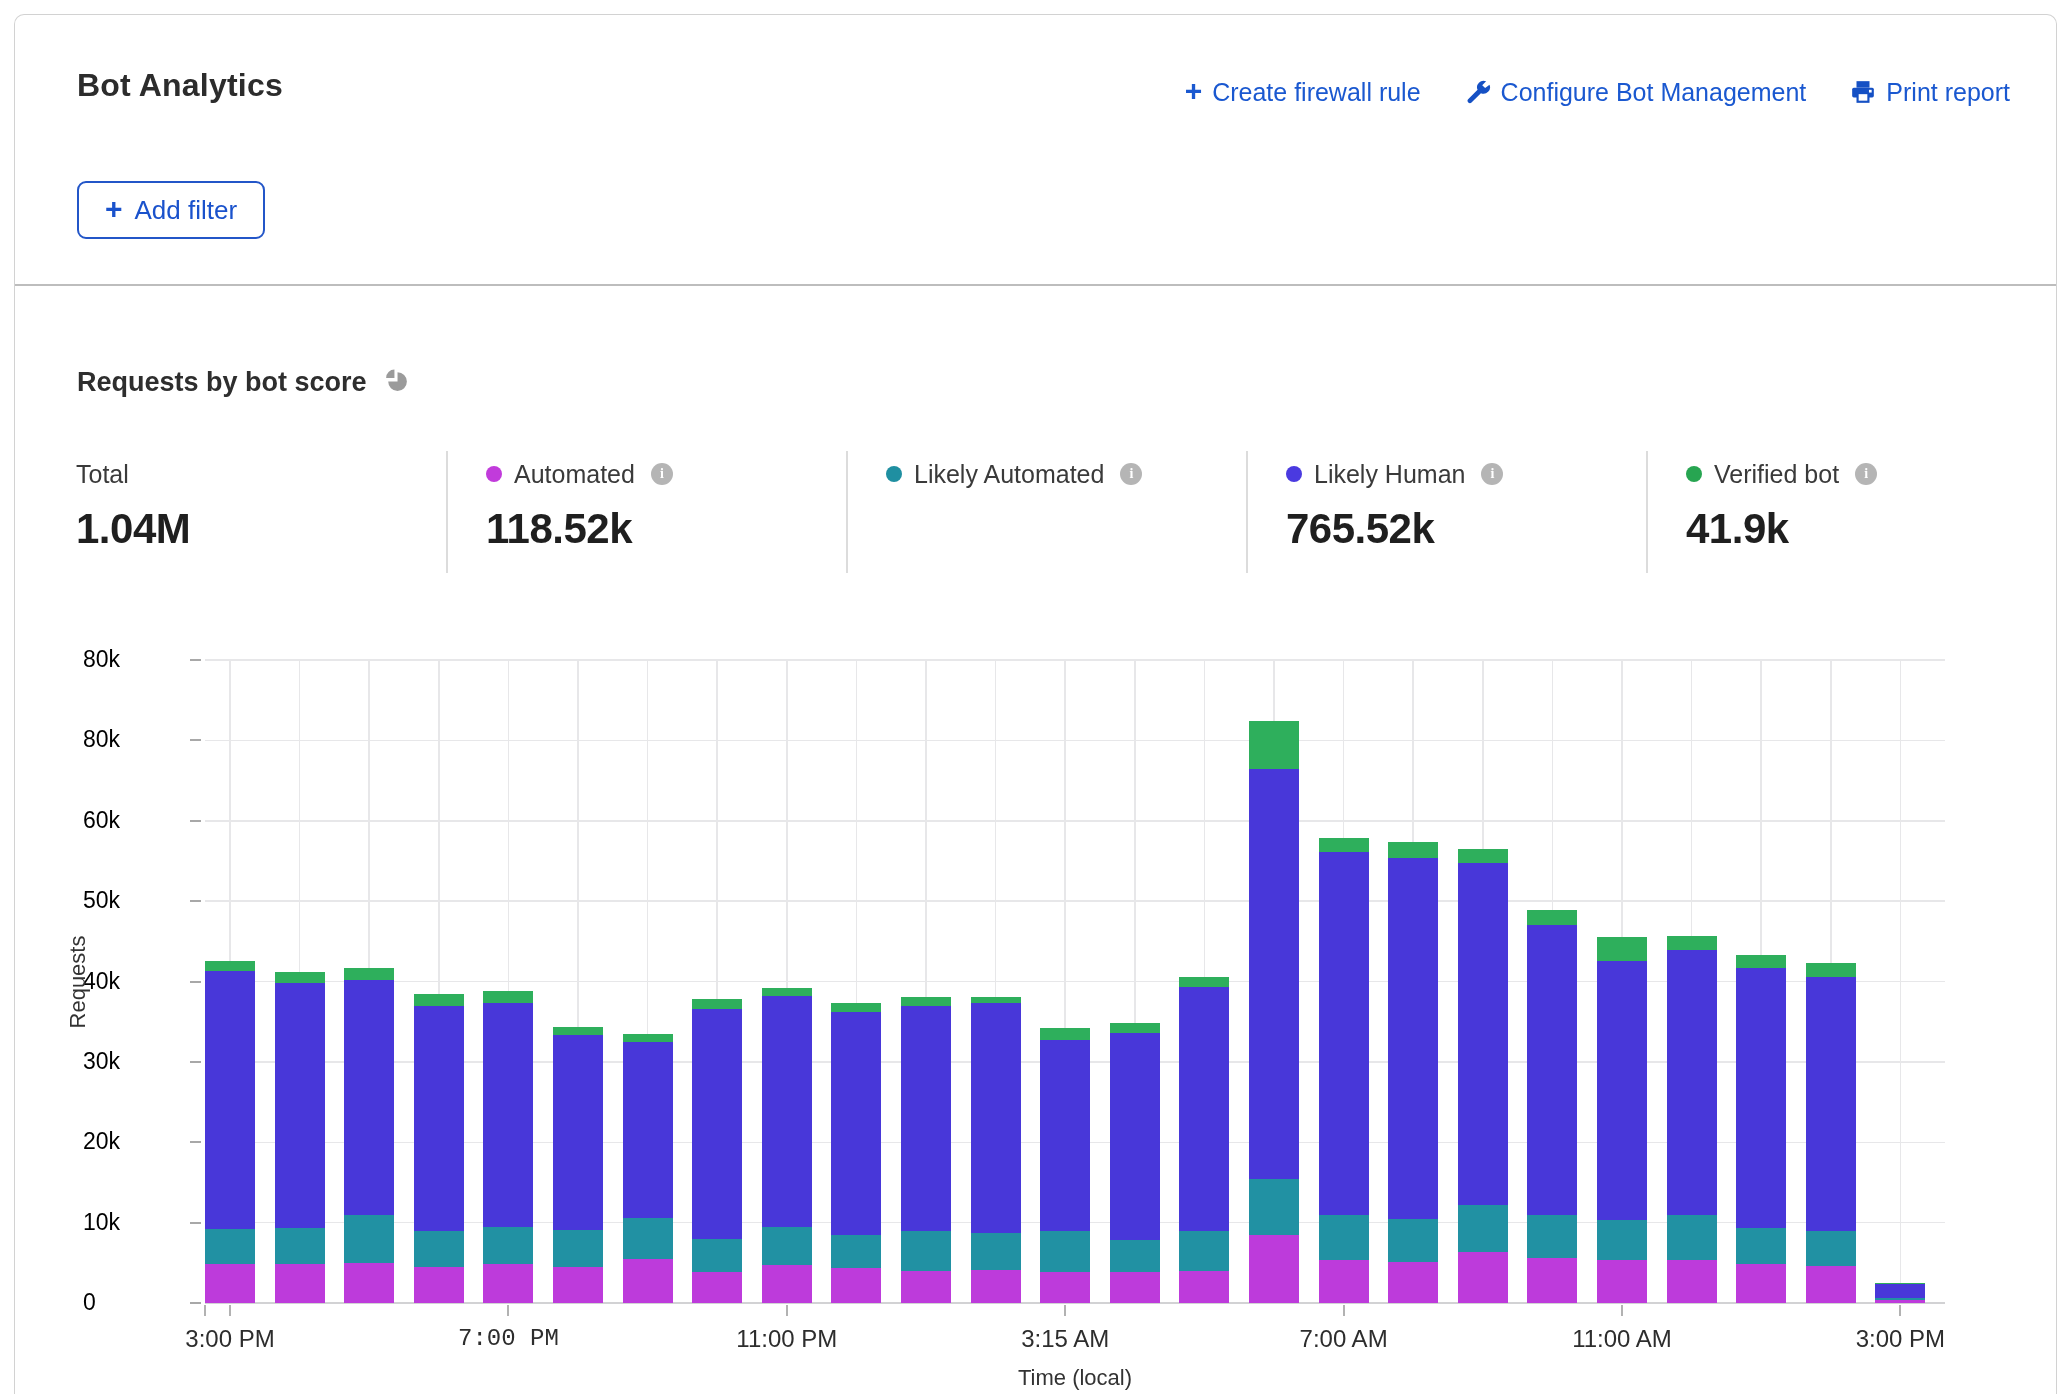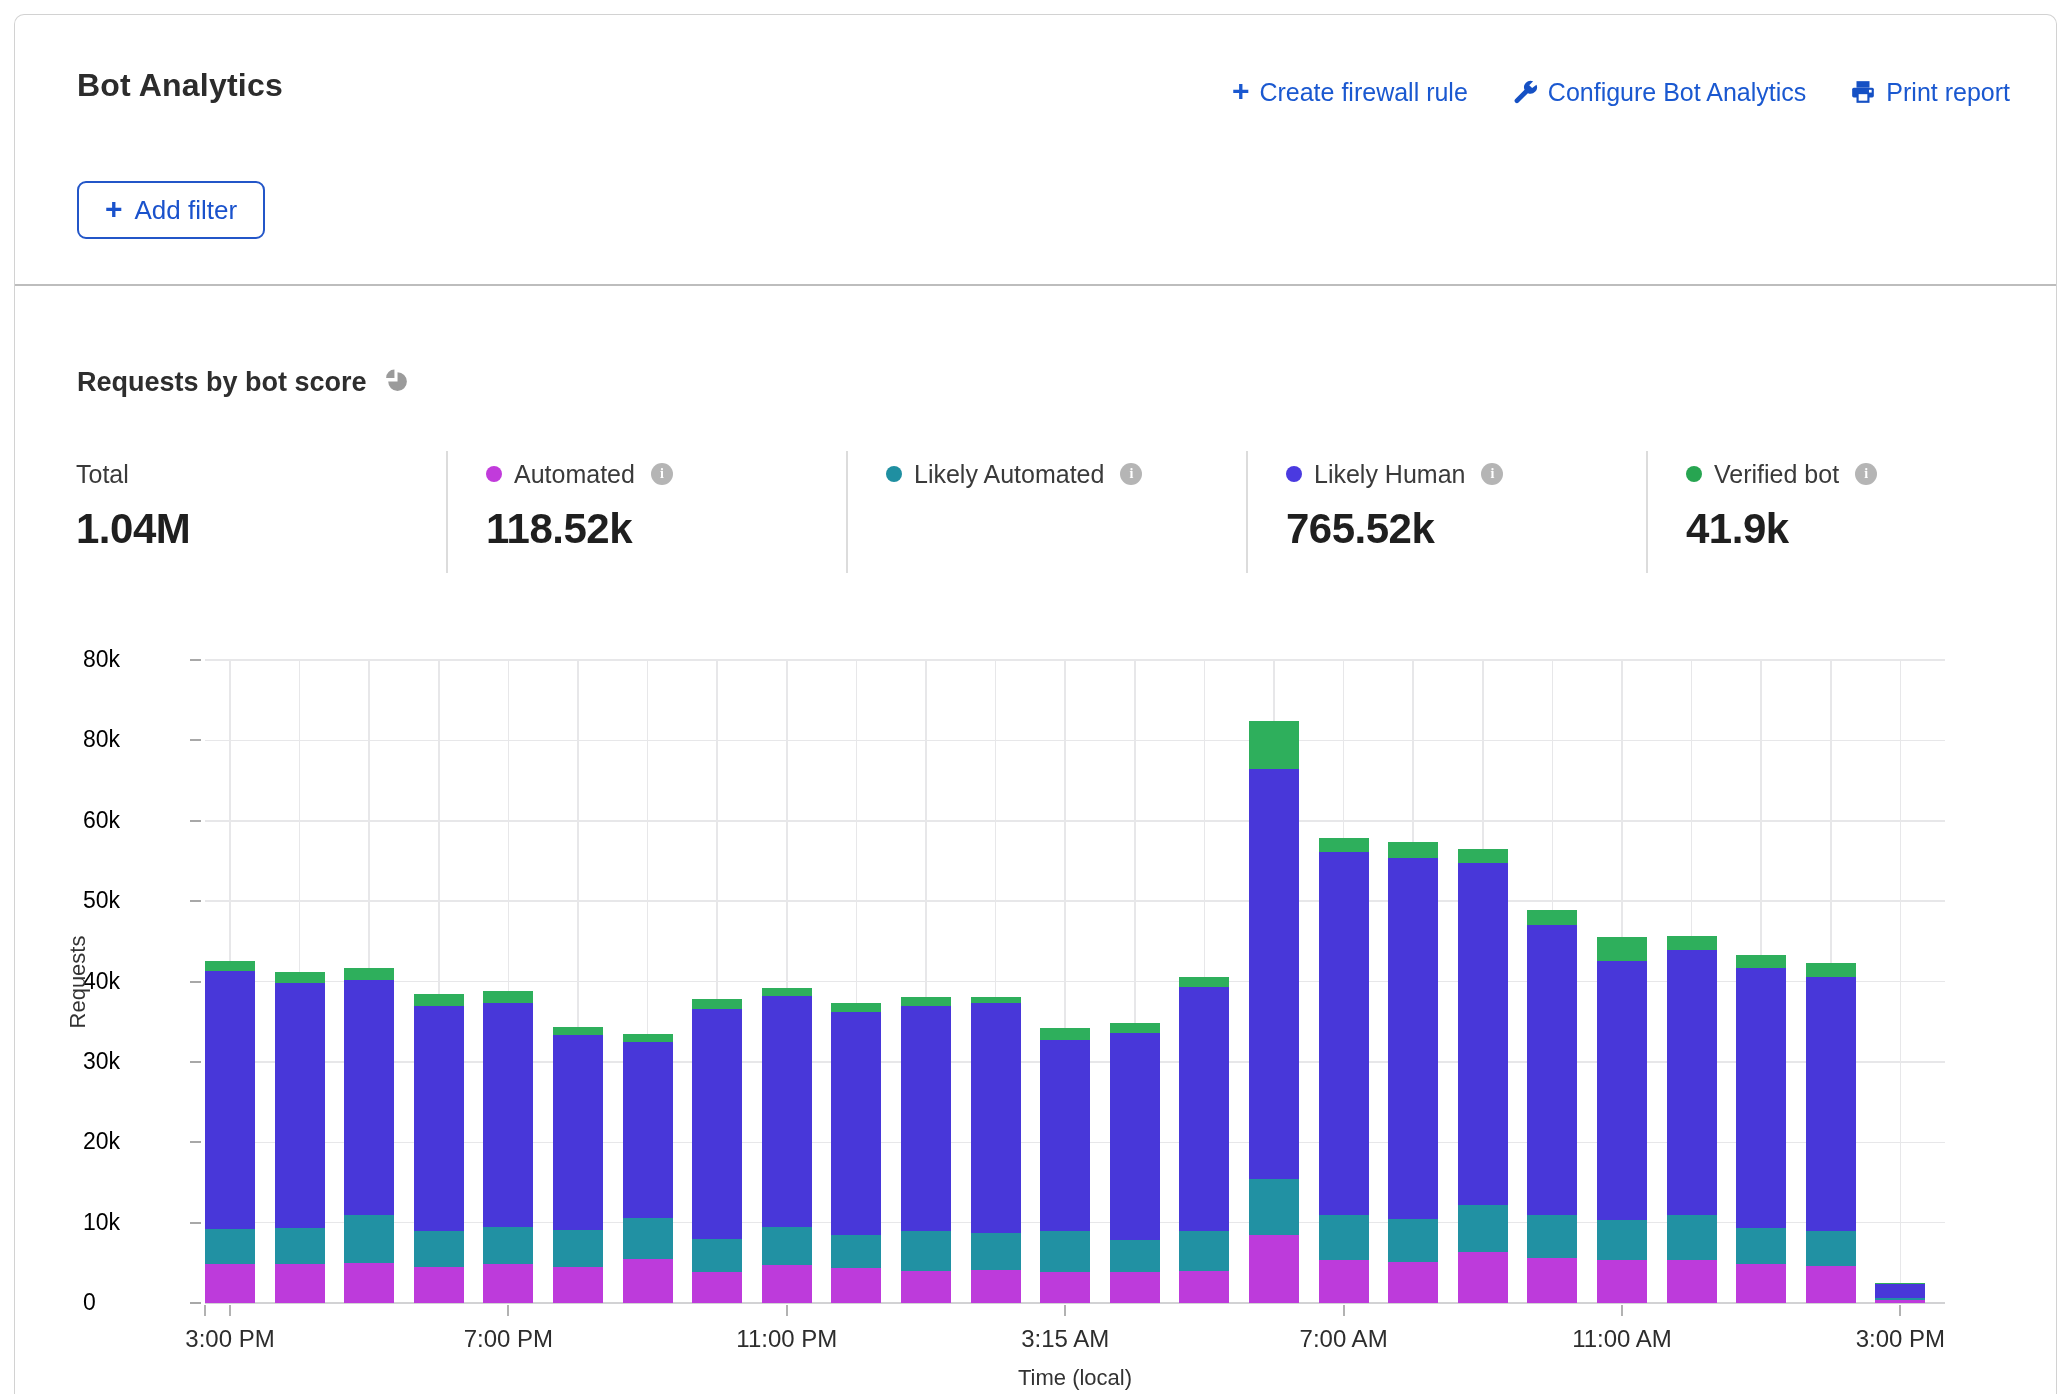--- a/index.html
+++ b/index.html
@@ -59,21 +59,21 @@
     <a class="action-link">
       <span class="plus">+</span>
       <span>Create firewall rule</span>
     </a>
     <a class="action-link">
       <span>
         <svg width="26" height="26" viewBox="0 0 24 24" fill="#1550c4">
           <path d="M22.6 5.2a6 6 0 0 1-7.9 7.9L6 21.8a2.2 2.2 0 0 1-3.1-3.1l8.7-8.7a6 6 0 0 1 7.9-7.9l-3.6 3.6 2.7 2.7 4-3.2z"></path>
         </svg>
       </span>
-      <span>Configure Bot Analytics</span>
+      <span>Configure Bot Management</span>
     </a>
     <a class="action-link">
       <span>
         <svg width="26" height="26" viewBox="0 0 24 24">
           <rect x="6" y="2" width="12" height="6" fill="#1550c4"></rect>
           <rect x="2" y="8" width="20" height="9" rx="1.5" fill="#1550c4"></rect>
           <rect x="7" y="13" width="10" height="8" fill="#ffffff" stroke="#1550c4" stroke-width="2"></rect>
           <rect x="17.5" y="10" width="2.5" height="2.5" fill="#fff"></rect>
         </svg>
       </span>
@@ -346,21 +346,21 @@
     </div>
     <div class="bar" style="left: 1875.4px; width: 50px; top: 1282.91px; height: 20.0937px;">
       <div class="bar-seg" style="height: 2.81312px; background: rgb(189, 59, 219);"></div>
       <div class="bar-seg" style="height: 2.41125px; background: rgb(33, 145, 163);"></div>
       <div class="bar-seg" style="height: 13.6637px; background: rgb(72, 55, 217);"></div>
       <div class="bar-seg" style="height: 1.20562px; background: rgb(46, 175, 92);"></div>
     </div>
     <div class="xtick-dash" style="left: 229px; top: 1305px;"></div>
     <div class="xtick-label" style="left: 230px; top: 1325px;">3:00 PM</div>
     <div class="xtick-dash" style="left: 507.4px; top: 1305px;"></div>
-    <div class="xtick-label" style="left: 508.4px; top: 1325px;">7:00 PM</div>
+    <div class="xtick-label" style="left: 508.4px; top: 1325px; font-family: Liberation Mono, monospace;">7:00 PM</div>
     <div class="xtick-dash" style="left: 785.8px; top: 1305px;"></div>
     <div class="xtick-label" style="left: 786.8px; top: 1325px;">11:00 PM</div>
     <div class="xtick-dash" style="left: 1064.2px; top: 1305px;"></div>
     <div class="xtick-label" style="left: 1065.2px; top: 1325px;">3:15 AM</div>
     <div class="xtick-dash" style="left: 1342.6px; top: 1305px;"></div>
     <div class="xtick-label" style="left: 1343.6px; top: 1325px;">7:00 AM</div>
     <div class="xtick-dash" style="left: 1621px; top: 1305px;"></div>
     <div class="xtick-label" style="left: 1622px; top: 1325px;">11:00 AM</div>
     <div class="xtick-dash" style="left: 1899.4px; top: 1305px;"></div>
     <div class="xtick-label" style="left: 1900.4px; top: 1325px;">3:00 PM</div>

